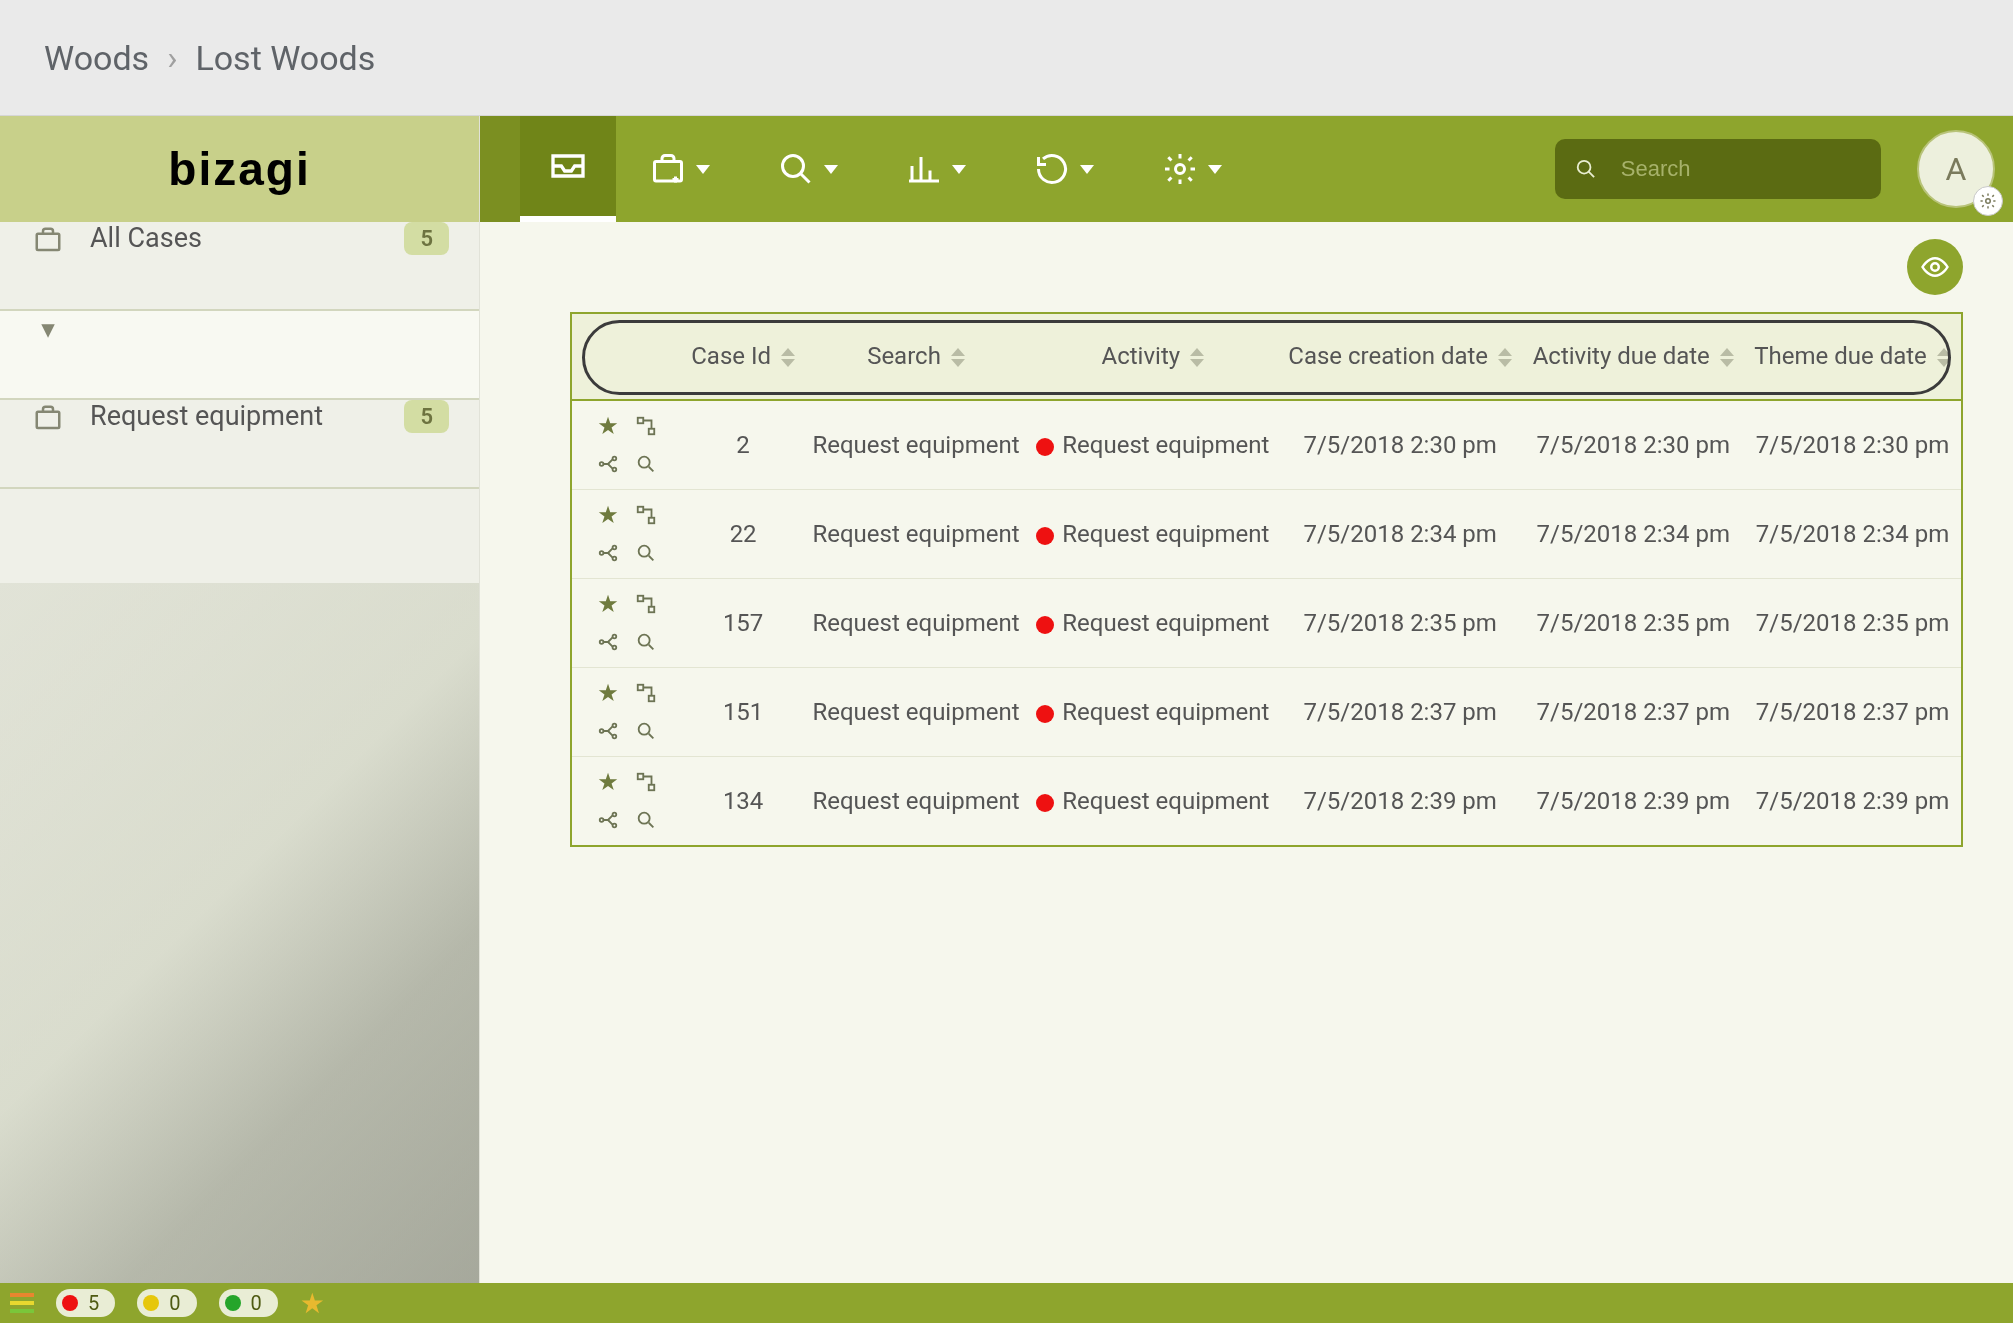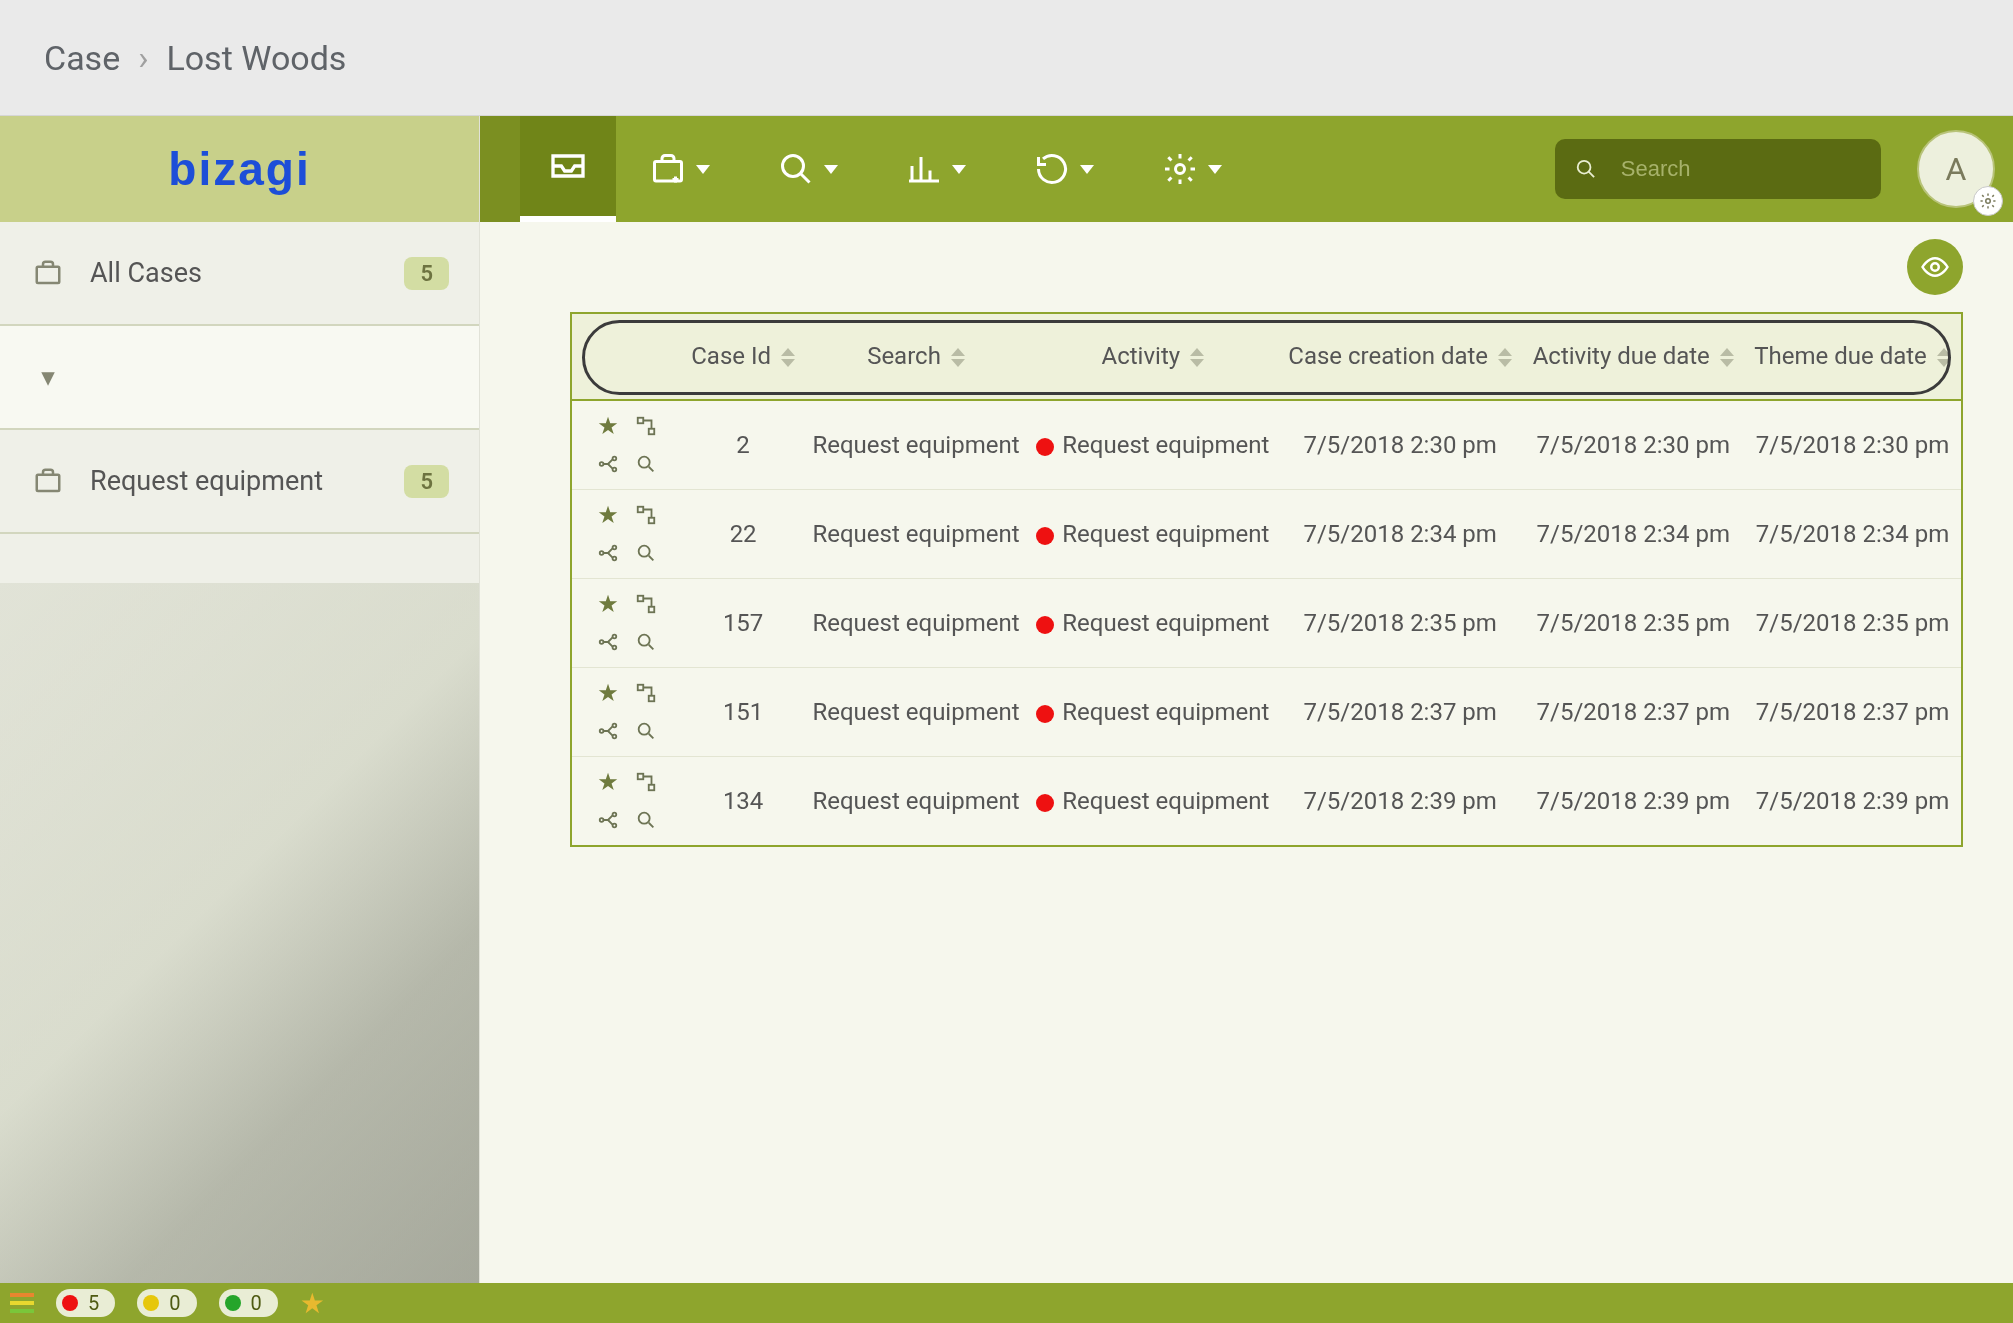--- a/index.html
+++ b/index.html
@@ -50,30 +50,30 @@
     background-repeat: no-repeat;
   }
   .sidebar-top {
     height: 106px;
     background: #c8d08a;
     display: flex;
     align-items: center;
     justify-content: center;
   }
   .logo {
-    color: #1d4ed8;
+    color: #000000;
     font-size: 46px;
     font-weight: 600;
     letter-spacing: 2px;
     font-family: "Segoe UI", sans-serif;
   }
   .side-item {
     display: flex;
-    align-items: center;
-    height: 104px;
+    align-items: flex-start;
+    height: 89px;
     padding: 0 30px;
     font-size: 27px;
     color: #555;
     border-bottom: 2px solid #d2d6be;
     cursor: pointer;
     background: #eff0e8;
   }
   .side-item.subtle { background: #f8f9f2; }
   .side-item .icn {
     width: 36px;
@@ -305,21 +305,21 @@
   }
   .pill .d.red{background:#e11;}
   .pill .d.yellow{background:#e6c70b;}
   .pill .d.green{background:#25a52a;}
   .footer .fav-star { color:#e7b92f; font-size:28px; }
 </style>
 </head>
 <body>
 
 <div class="breadcrumb-bar">
-  <span>Case</span>
+  <span>Woods</span>
   <span class="chev">›</span>
   <span>Lost Woods</span>
 </div>
 
 <div class="app">
 
   <div class="sidebar">
     <div class="sidebar-top">
       <span class="logo">bizagi</span>
     </div>

